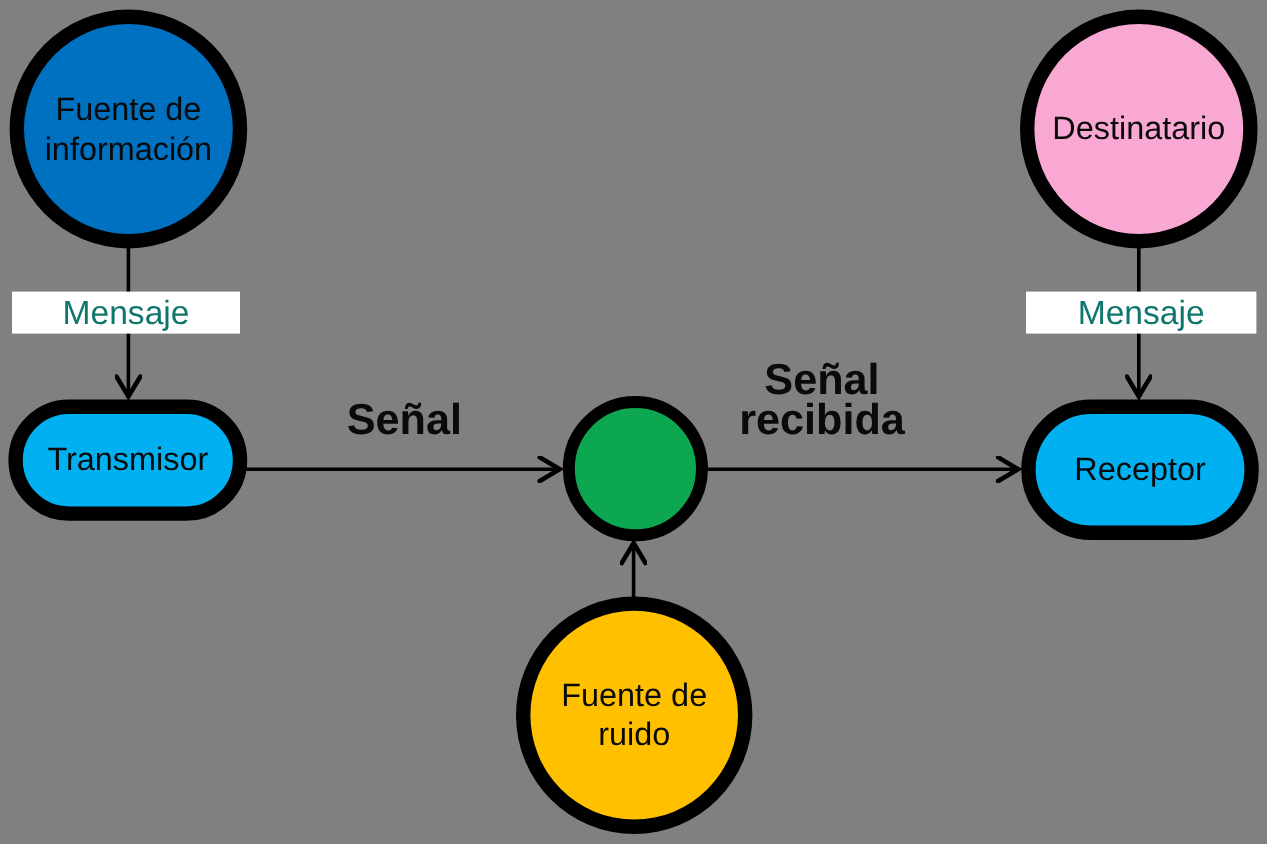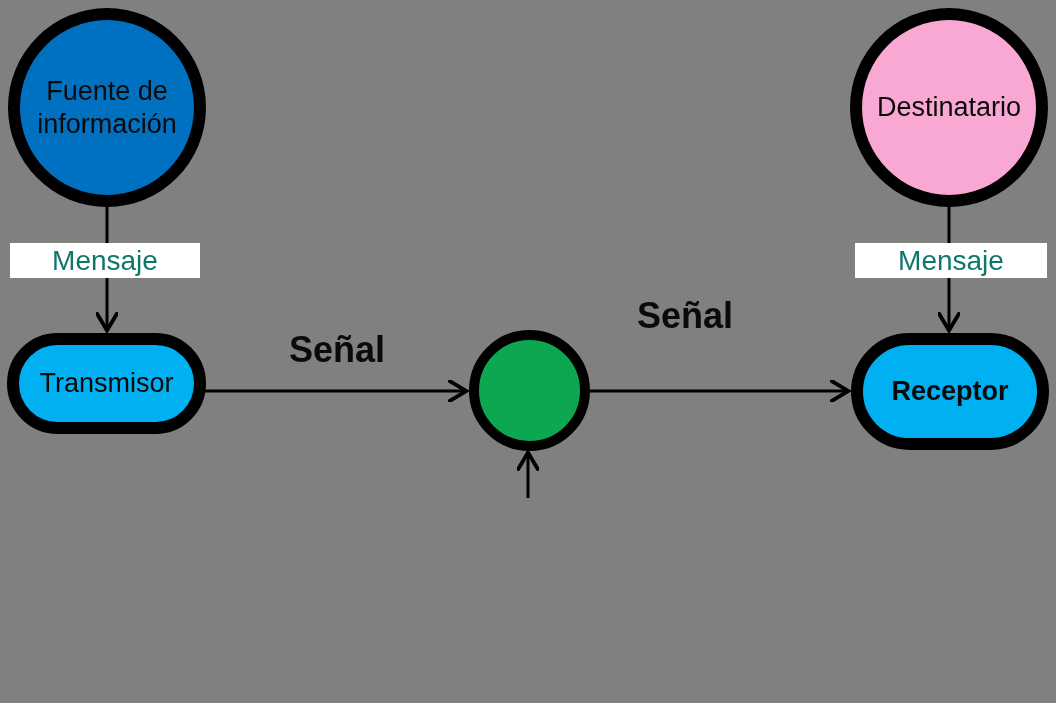--- a/index.html
+++ b/index.html
@@ -32,21 +32,21 @@
     font-size: 27px;
     line-height: 33px;
     color: #0a0a0a;
   }
   .circle { border-radius: 50%; }
   .pill   { border-radius: 60px; }
 
   .node-info      { left: 8px;   top: 8px;   width: 198px; height: 199px; background: #0070C0; }
   .node-dest      { left: 850px; top: 8px;   width: 198px; height: 199px; background: #f9a8d4; }
   .node-trans     { left: 7px;   top: 333px; width: 199px; height: 101px; background: #00B0F0; }
-  .node-recv      { left: 851px; top: 333px; width: 198px; height: 117px; background: #00B0F0; font-weight: bold; }
+  .node-recv      { left: 851px; top: 333px; width: 198px; height: 117px; background: #00B0F0; }
   .node-junction  { left: 469px; top: 330px; width: 121px; height: 121px; background: #0CA750; border-width: 10px; }
   .node-noise     { left: 430px; top: 497px; width: 197px; height: 198px; background: #FFC000; }
 
   .node-info  .lbl { max-width: 172px; }
   .node-noise .lbl { max-width: 122px; }
 
   .msg-label {
     position: absolute;
     background: #FFFFFF;
     display: flex;
@@ -110,18 +110,22 @@
   <div class="node pill node-recv">
     <span class="lbl">Receptor</span>
   </div>
 
   <div class="edge-text edge-signal">
     <span>Señal</span>
   </div>
 
   <div class="edge-text edge-received">
     <div>Señal</div>
+    <div>recibida</div>
   </div>
 
   <div class="node circle node-junction"></div>
 
+  <div class="node circle node-noise">
+    <span class="lbl">Fuente de ruido</span>
+  </div>
 
 </div>
 
 </body></html>

